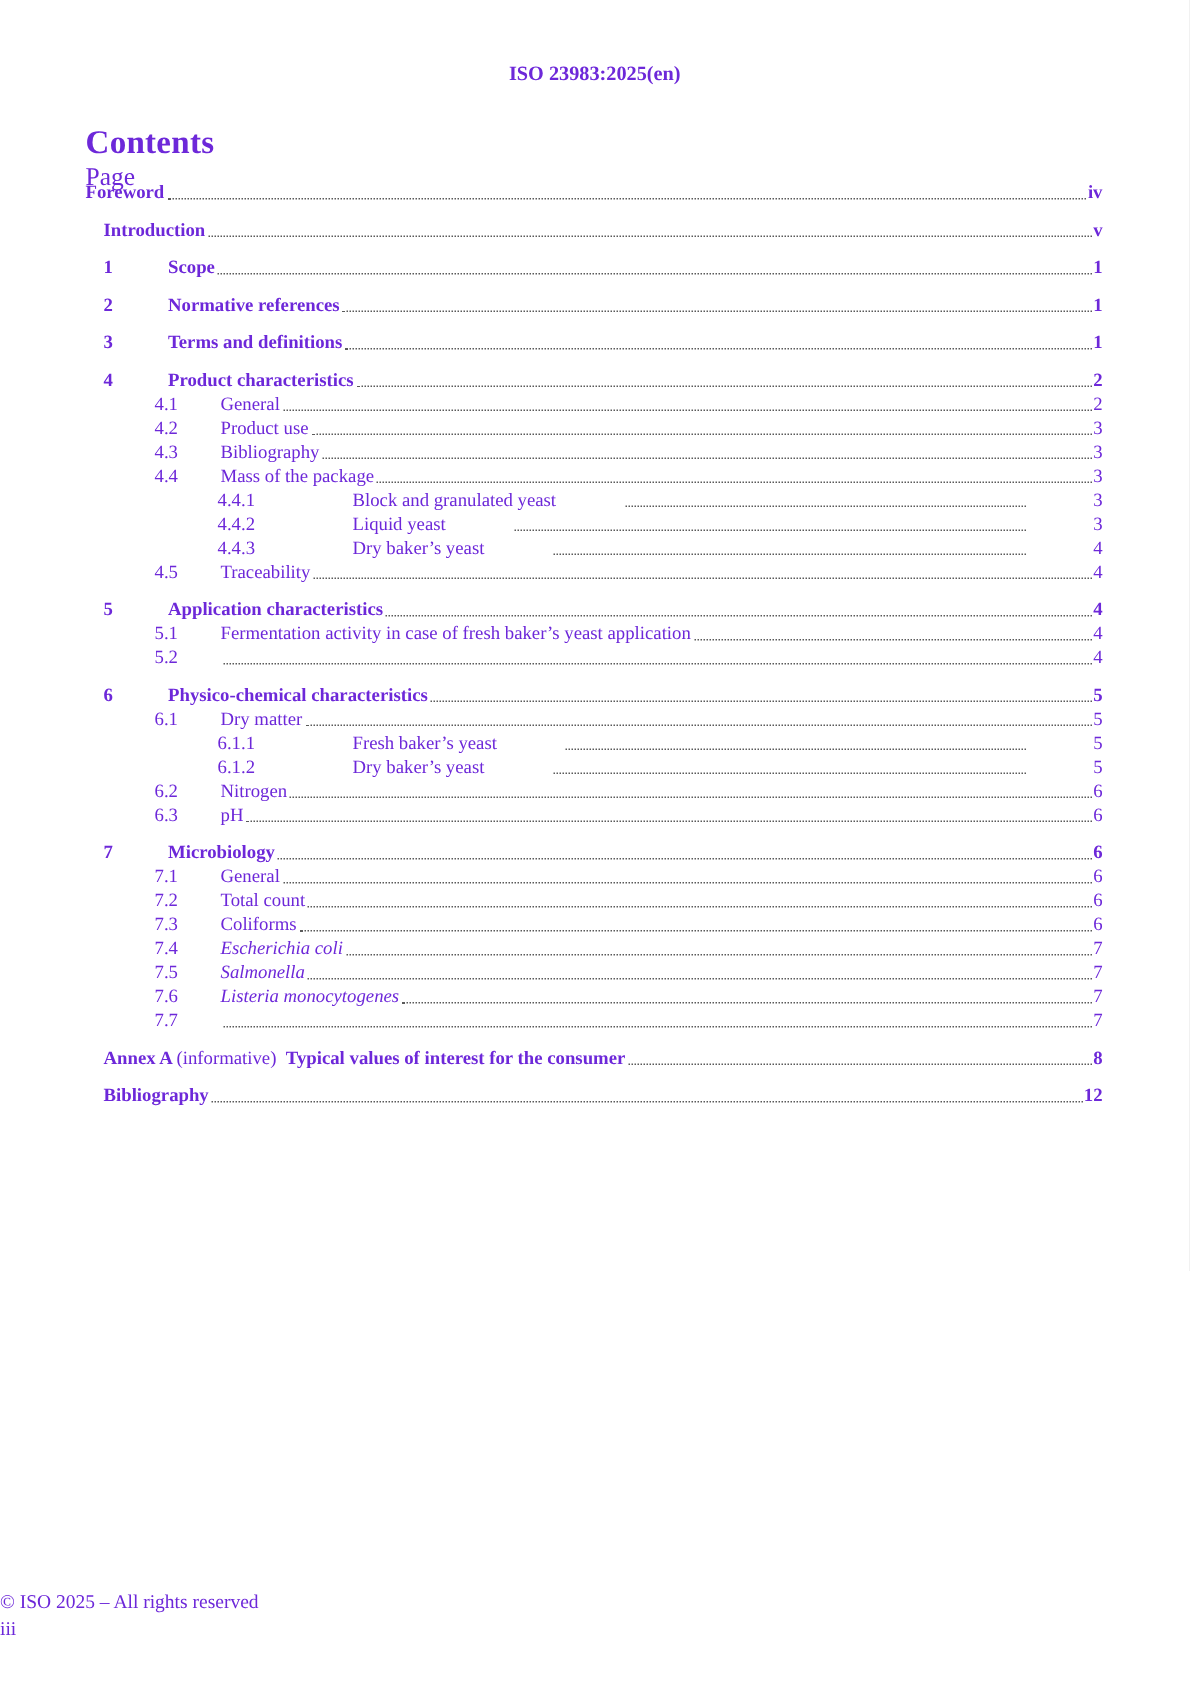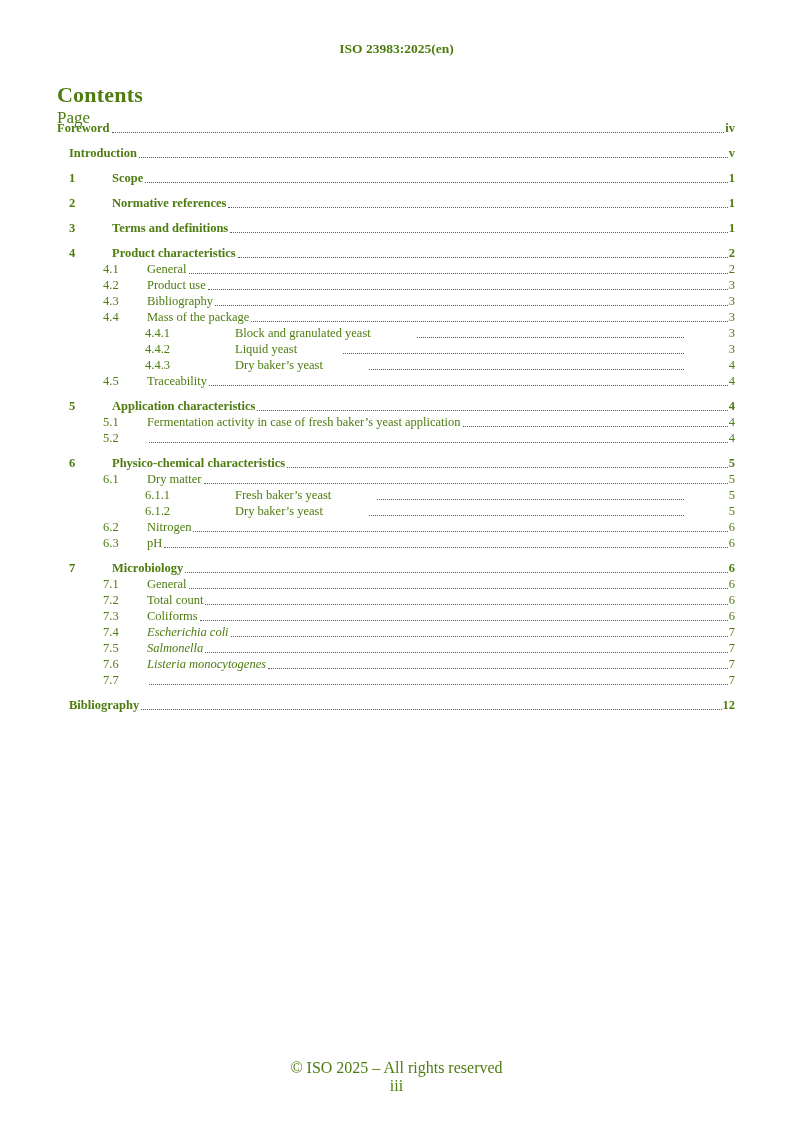--- a/index.html
+++ b/index.html
@@ -1,21 +1,21 @@
 <!DOCTYPE html>
 <html><head>
 <meta charset="utf-8">
 <style>
   html,body { margin:0; padding:0; background:#e8e8e8; }
   .page {
     position:relative;
     width:793px; height:1122px;
     background:#ffffff;
     font-family:"Liberation Serif","DejaVu Serif",serif;
-    color:#4d7c0f;
+    color:#6d28d9;
     overflow:hidden;
     margin:0 auto;
   }
   .doc-header {
     position:absolute; top:41px; left:0; right:0;
     text-align:center;
     font-weight:bold; font-size:13.5px;
   }
   .contents-bar {
     position:absolute; top:82px; left:57px; right:58px;
@@ -44,21 +44,21 @@
     flex:1 1 auto;
     border-bottom:1px dotted #5a5a5a;
     margin:0 1px 3px 2px;
     min-width:8px;
   }
   .pg { flex:none; text-align:right; }
   .b { font-weight:bold; }
   .i { font-style:italic; }
   .doc-footer {
     position:absolute; top:1059px; left:0; right:0;
-    text-align:center; font-size:16px; line-height:18px;
+    text-align:left; font-size:13px; line-height:18px;
   }
 </style>
 </head>
 <body>
 
 <div class="page">
 
   <div class="doc-header">ISO 23983:2025(en)</div>
 
   <div class="contents-bar">
@@ -91,20 +91,21 @@
       <div class="toc-row level1"><span class="num">6.2</span><span class="lbl"><span class="">Nitrogen</span></span><span class="leader"></span><span class="pg">6</span></div>
       <div class="toc-row level1"><span class="num">6.3</span><span class="lbl"><span class="">pH</span></span><span class="leader"></span><span class="pg">6</span></div>
       <div class="toc-row level0 spaced"><span class="num b">7</span><span class="lbl"><span class="b ">Microbiology</span></span><span class="leader"></span><span class="pg b">6</span></div>
       <div class="toc-row level1"><span class="num">7.1</span><span class="lbl"><span class="">General</span></span><span class="leader"></span><span class="pg">6</span></div>
       <div class="toc-row level1"><span class="num">7.2</span><span class="lbl"><span class="">Total count</span></span><span class="leader"></span><span class="pg">6</span></div>
       <div class="toc-row level1"><span class="num">7.3</span><span class="lbl"><span class="">Coliforms</span></span><span class="leader"></span><span class="pg">6</span></div>
       <div class="toc-row level1"><span class="num">7.4</span><span class="lbl"><span class="i">Escherichia coli</span></span><span class="leader"></span><span class="pg">7</span></div>
       <div class="toc-row level1"><span class="num">7.5</span><span class="lbl"><span class="i">Salmonella</span></span><span class="leader"></span><span class="pg">7</span></div>
       <div class="toc-row level1"><span class="num">7.6</span><span class="lbl"><span class="i">Listeria monocytogenes</span></span><span class="leader"></span><span class="pg">7</span></div>
       <div class="toc-row level1"><span class="num">7.7</span><span class="leader"></span><span class="pg">7</span></div>
+      <div class="toc-row level0 spaced"><span class="lbl"><span class="b ">Annex A </span><span class="">(informative)&nbsp; </span><span class="b ">Typical values of interest for the consumer</span></span><span class="leader"></span><span class="pg b">8</span></div>
       <div class="toc-row level0 spaced"><span class="lbl"><span class="b ">Bibliography</span></span><span class="leader"></span><span class="pg b">12</span></div>
     </div>
 
   <div class="doc-footer">
     <div>© ISO 2025 – All rights reserved</div>
     <div>iii</div>
   </div>
 
 </div>
 

